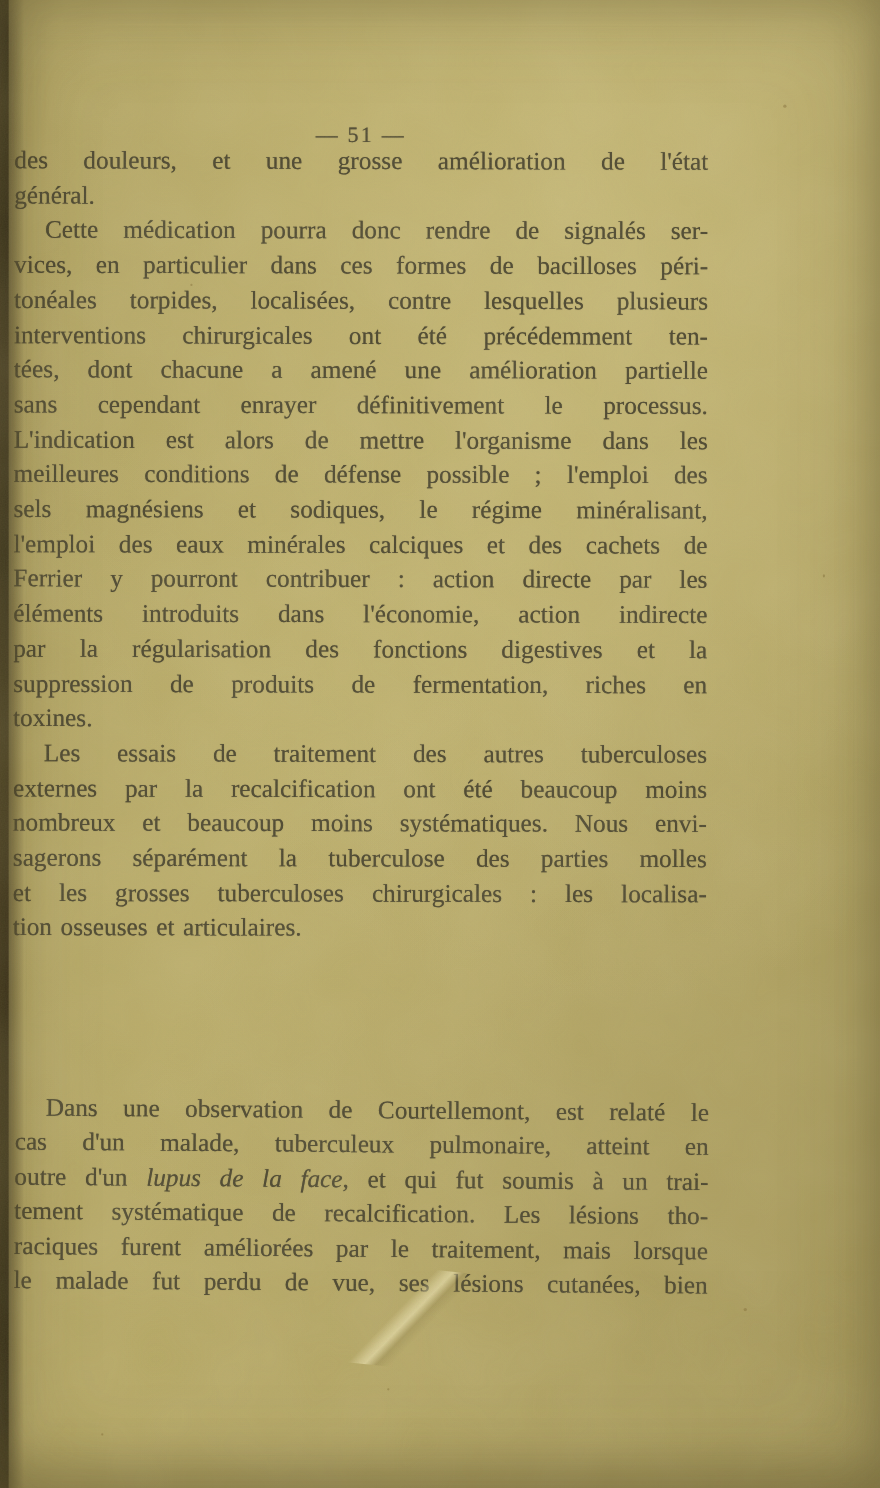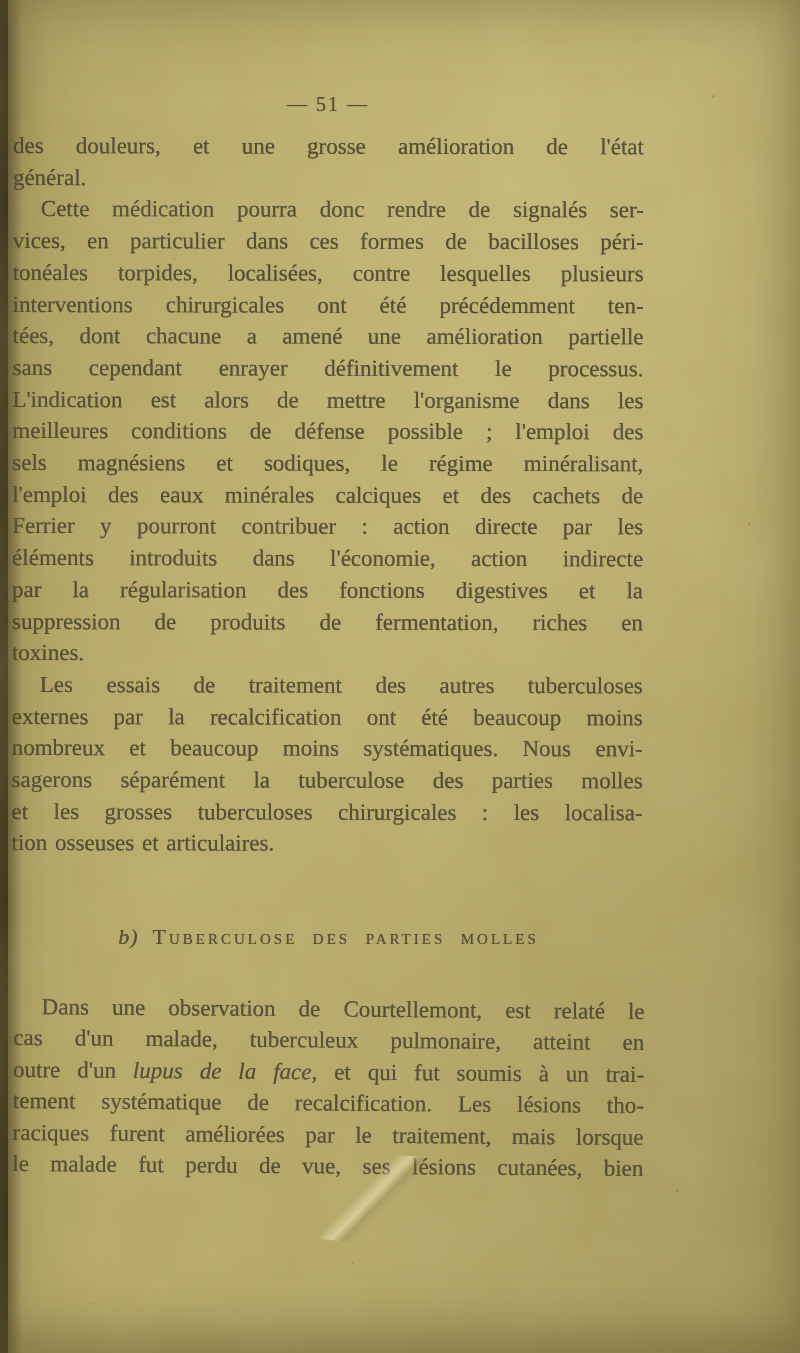--- a/index.html
+++ b/index.html
@@ -62,21 +62,21 @@
       rgba(236,227,178,0.65) 51%,
       rgba(120,105,55,0.22) 57%,
       rgba(0,0,0,0) 64%);
   }
 
   .speck { position: absolute; border-radius: 50%; background: rgba(118,92,41,0.40); }
 
   
   .page-number {
     position: absolute;
-    top: 93px; left: 12px;
+    top: 112px; left: 12px;
     width: 632px;
     text-align: center;
     font-size: 20px;
     letter-spacing: 2px;
     text-shadow: 0 0 0.7px rgba(72,67,45,0.8);
   }
 
   .text-block {
     position: absolute;
     left: 13px;
@@ -150,23 +150,20 @@
       <div class="line">suppression de produits de fermentation, riches en</div>
       <div class="line no-just">toxines.</div>
       <div class="line indent">Les essais de traitement des autres tuberculoses</div>
       <div class="line">externes par la recalcification ont été beaucoup moins</div>
       <div class="line">nombreux et beaucoup moins systématiques. Nous envi-</div>
       <div class="line">sagerons séparément la tuberculose des parties molles</div>
       <div class="line">et les grosses tuberculoses chirurgicales : les localisa-</div>
       <div class="line no-just">tion osseuses et articulaires.</div>
     </div>
 
-  <div class="section-heading">
-    <span class="prefix">b)</span><span class="title">Tuberculose des parties molles</span>
-  </div>
 
   <div class="text-block block-2">
       <div class="line indent">Dans une observation de Courtellemont, est relaté le</div>
       <div class="line">cas d'un malade, tuberculeux pulmonaire, atteint en</div>
       <div class="line"><span class="">outre d'un </span><span class="italic">lupus de la face</span><span class="">, et qui fut soumis à un trai-</span></div>
       <div class="line">tement systématique de recalcification. Les lésions tho-</div>
       <div class="line">raciques furent améliorées par le traitement, mais lorsque</div>
       <div class="line">le malade fut perdu de vue, ses lésions cutanées, bien</div>
     </div>
 

